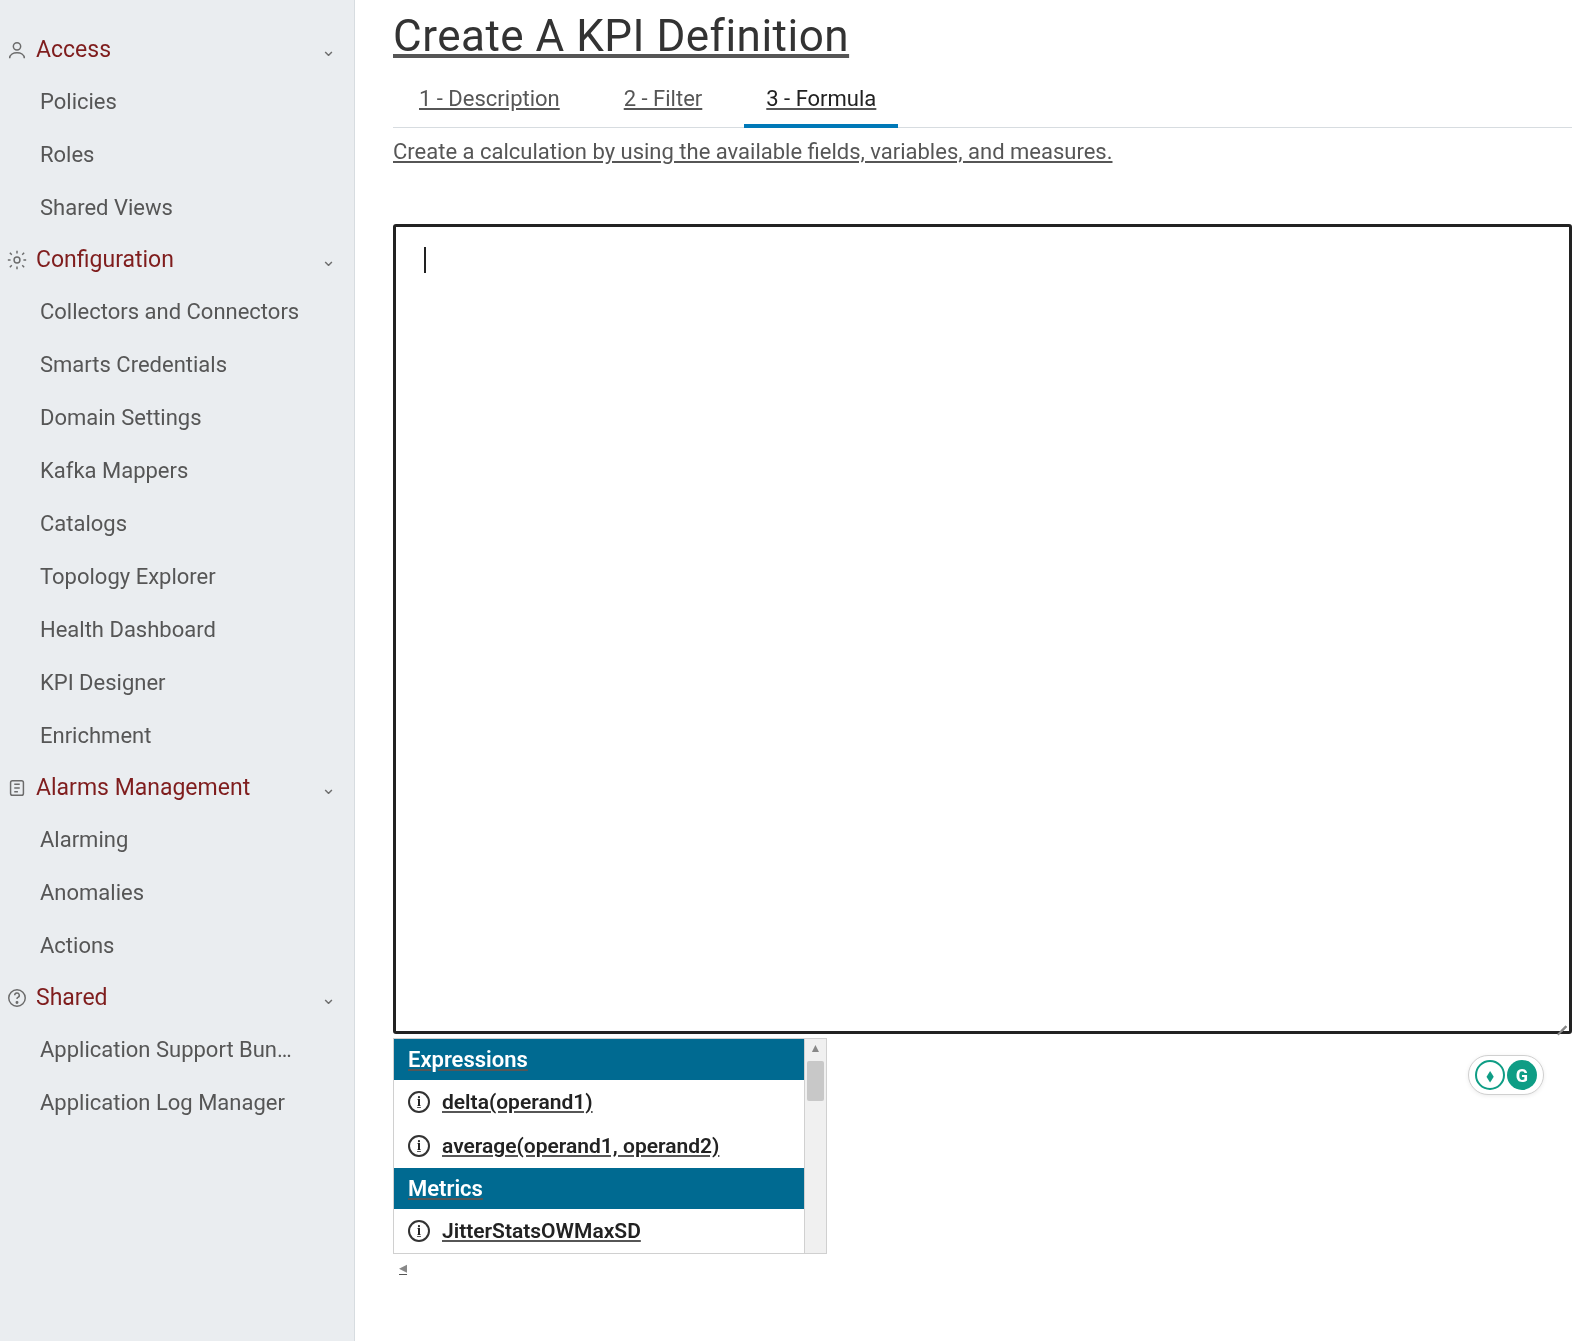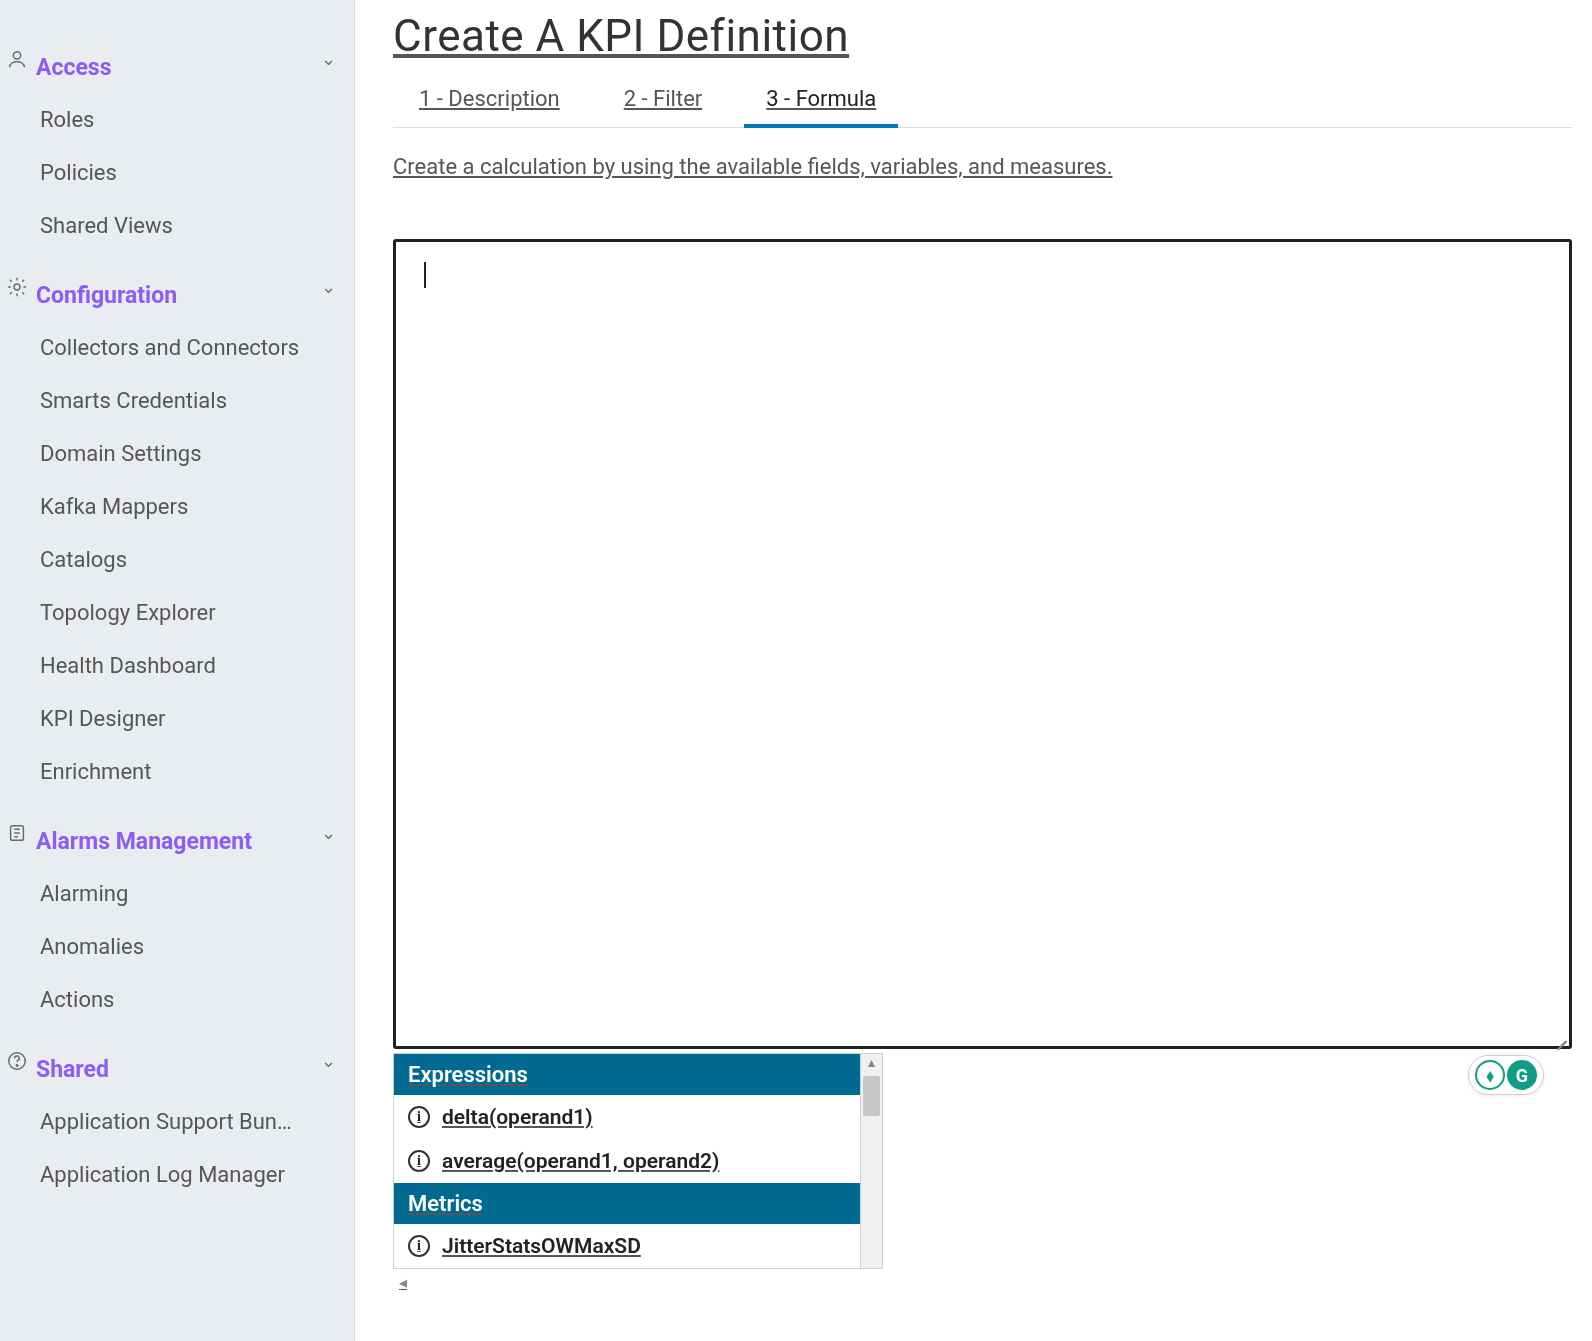--- a/index.html
+++ b/index.html
@@ -31,23 +31,22 @@
   .nav-section-header .icon-slot {
     width: 30px;
     display: flex;
     justify-content: center;
     align-items: center;
     margin-right: 4px;
   }
   .nav-section-header .label {
     flex: 1;
     font-size: 23px;
-    font-weight: 700;
-    color: #8b5cf6;
-    margin-top: 18px;
+    font-weight: 400;
+    color: #7f1d1d;
   }
   .nav-section-header .chevron {
     font-size: 18px;
     color: #6f6f6f;
   }
   .nav-item {
     padding: 14px 18px 14px 40px;
     font-size: 22px;
     color: #565656;
     cursor: pointer;
@@ -88,21 +87,21 @@
     color: #222;
   }
   .tab.active::after {
     content: "";
     position: absolute;
     left: -18px; right: -18px; bottom: -1px;
     height: 4px;
     background: #0079b8;
   }
   .instruction {
-    margin-top: 26px;
+    margin-top: 11px;
     font-size: 22px;
     color: #565656;
   }
   .formula-box {
     margin-top: 60px;
     width: 100%;
     height: 810px;
     border: 3px solid #222;
     border-radius: 3px;
     background: #fff;
@@ -125,21 +124,21 @@
   .resize-handle::before, .resize-handle::after {
     content: ""; position: absolute; background: #888;
   }
   .resize-handle::before { width: 12px; height: 2px; bottom: 2px; right: 0; transform: rotate(-45deg); transform-origin: right bottom; }
   .resize-handle::after  { width: 7px;  height: 2px; bottom: 2px; right: 0; transform: rotate(-45deg); transform-origin: right bottom; }
 
   
   .suggest-wrap {
     display: flex;
     margin-top: 4px;
-    width: 490px;
+    width: 434px;
     justify-content: center;
   }
   .suggest {
     flex: 1;
     border: 1px solid #d0d0d0;
     background: #fff;
   }
   .suggest-scroll {
     width: 22px;
     background: #f0f0f0;
@@ -218,22 +217,22 @@
   <div class="nav-section-header">
     <span class="icon-slot">
       <svg width="22" height="22" viewBox="0 0 24 24" fill="none" stroke="#6b6b6b" stroke-width="1.6">
         <circle cx="12" cy="8" r="4"></circle>
           <path d="M4 21c0-4 4-6 8-6s8 2 8 6"></path>
       </svg>
     </span>
     <span class="label">Access</span>
     <span class="chevron">⌄</span>
   </div>
+  <div class="nav-item">Policies</div>
   <div class="nav-item">Roles</div>
-  <div class="nav-item">Policies</div>
   <div class="nav-item">Shared Views</div>
 
   <div class="nav-section-header">
     <span class="icon-slot">
       <svg width="22" height="22" viewBox="0 0 24 24" fill="none" stroke="#6b6b6b" stroke-width="1.6">
         <circle cx="12" cy="12" r="3.2"></circle>
         <path d="M12 2v3M12 19v3M4.2 4.2l2.1 2.1M17.7 17.7l2.1 2.1M2 12h3M19 12h3M4.2 19.8l2.1-2.1M17.7 6.3l2.1-2.1"></path>
       </svg>
     </span>
     <span class="label">Configuration</span>

